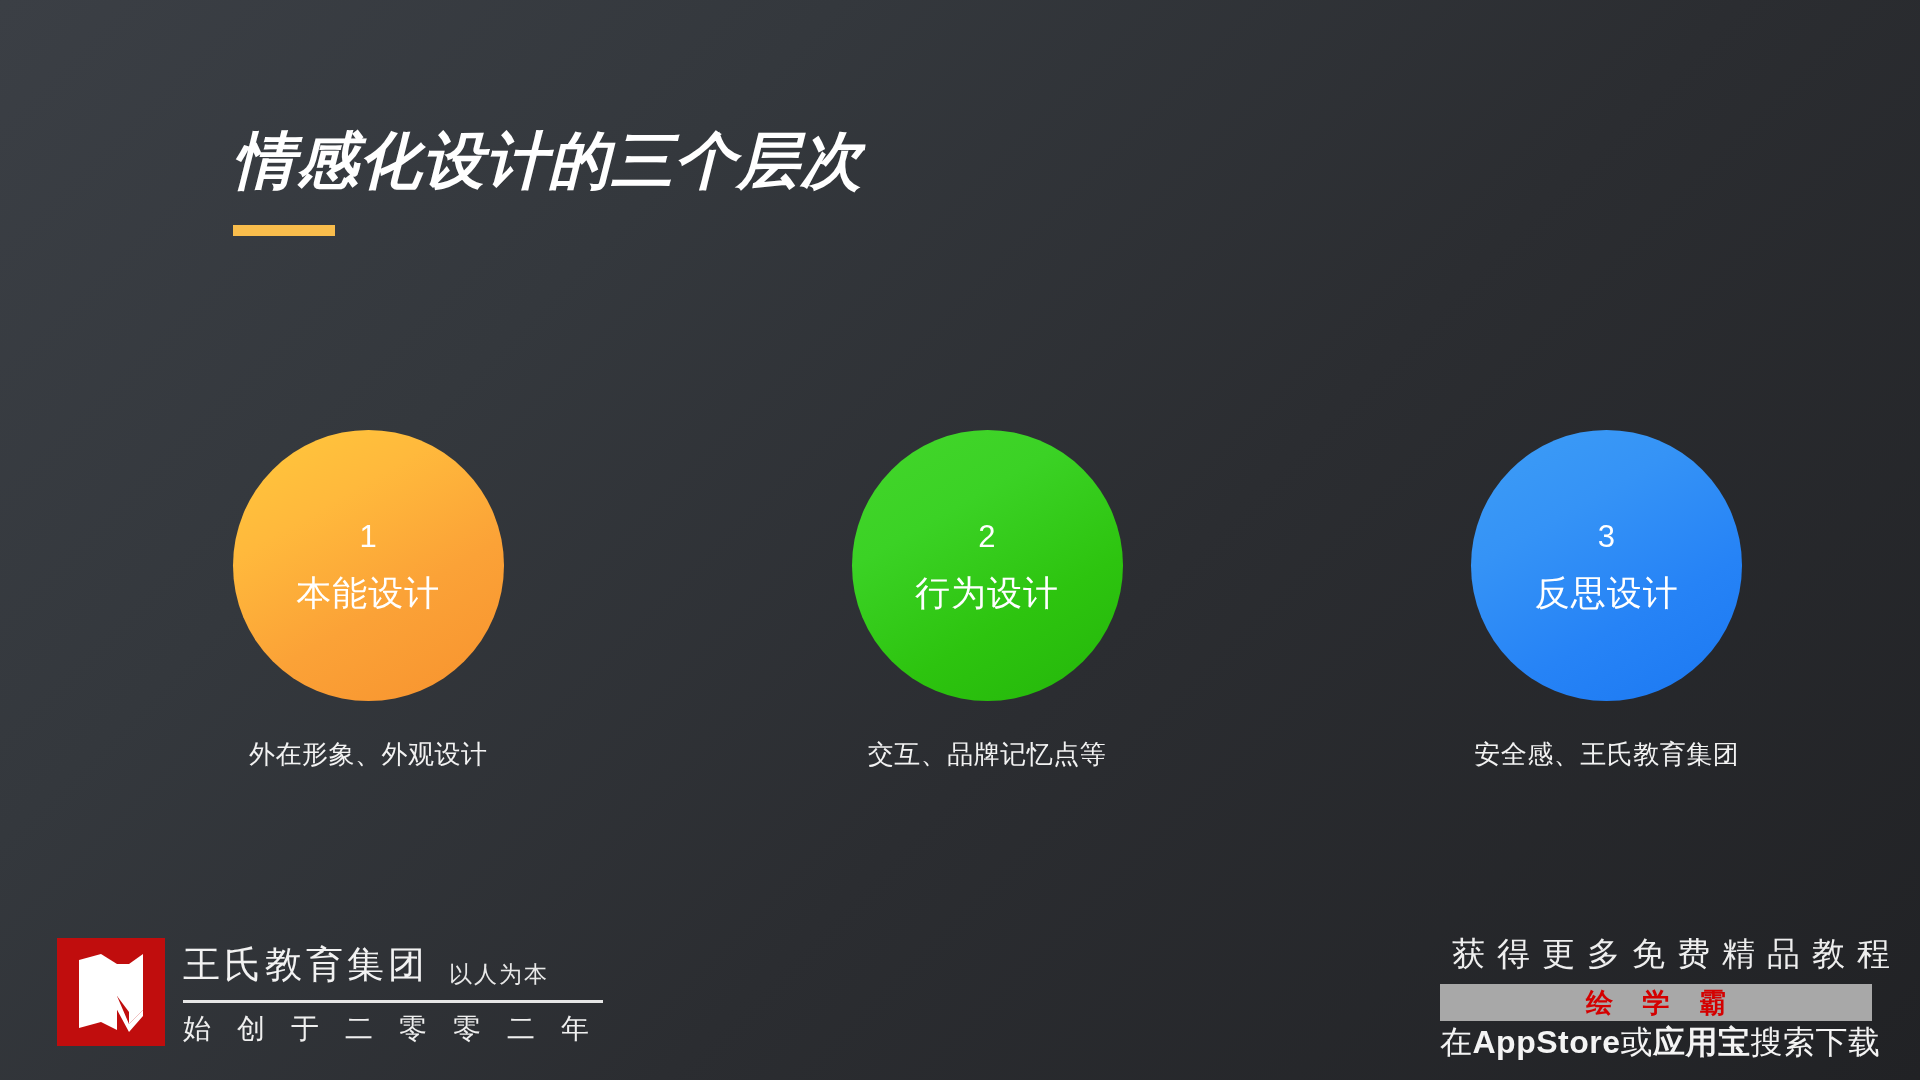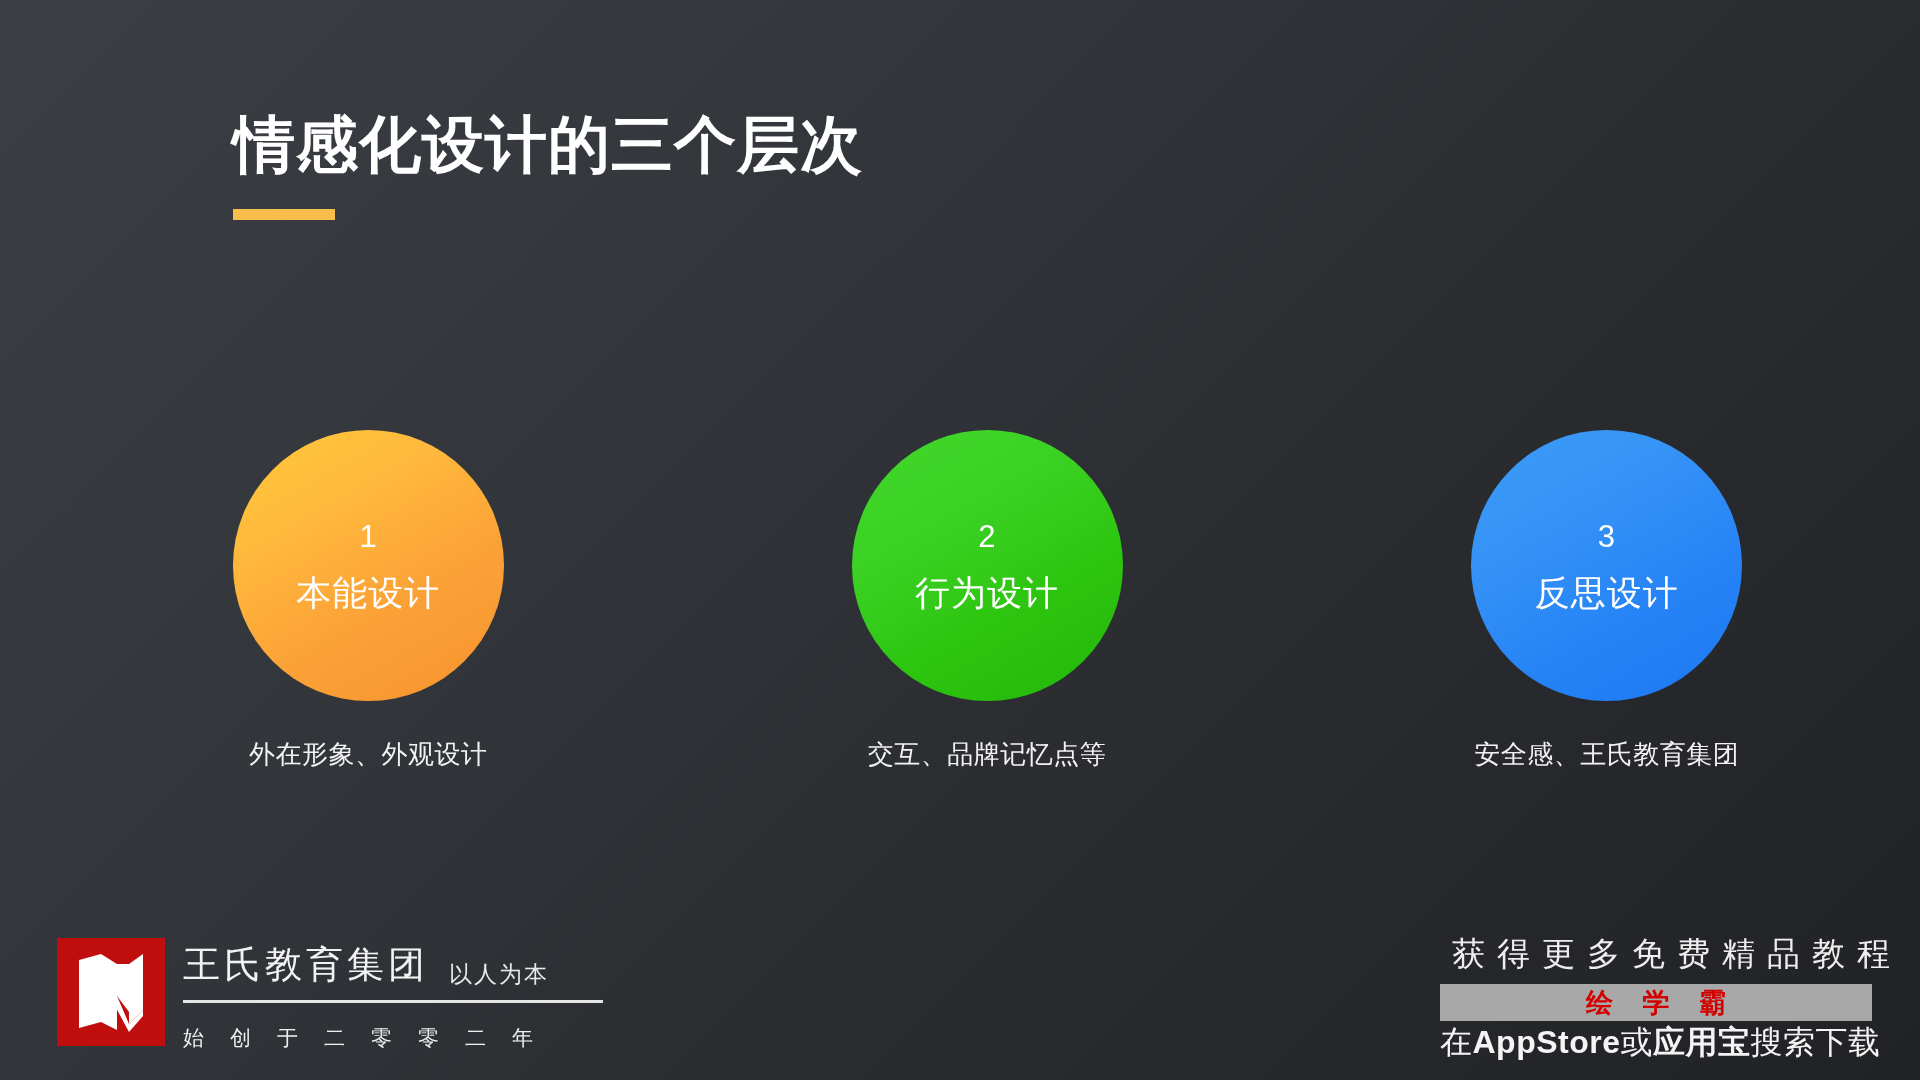--- a/index.html
+++ b/index.html
@@ -14,21 +14,22 @@
     overflow: hidden;
     background: linear-gradient(135deg, #3b3f45 0%, #34383d 28%, #2b2d31 58%, #212225 100%);
     font-family: "Liberation Sans", "DejaVu Sans", sans-serif;
     -webkit-font-smoothing: antialiased;
   }
 
   
   .title-block {
     position: absolute;
     left: 233px;
-    top: 112px;
+    top: 128px;
+    font-style: italic;
   }
   .slide-title {
     margin: 0;
     font-size: 62px;
     line-height: 1.08;
     font-weight: bold;
     color: #ffffff;
     letter-spacing: 1px;
     white-space: nowrap;
   }
@@ -135,22 +136,22 @@
     letter-spacing: 2px;
     font-weight: normal;
   }
   .brand-divider {
     margin-top: 10px;
     width: 420px;
     height: 3px;
     background: #e6e6e6;
   }
   .brand-founded {
-    margin-top: 21px;
-    font-size: 21px;
+    margin-top: 7px;
+    font-size: 28px;
     color: #efefef;
     letter-spacing: 26px;
     font-weight: normal;
     white-space: nowrap;
   }
 
   
   .promo {
     position: absolute;
     right: 48px;

